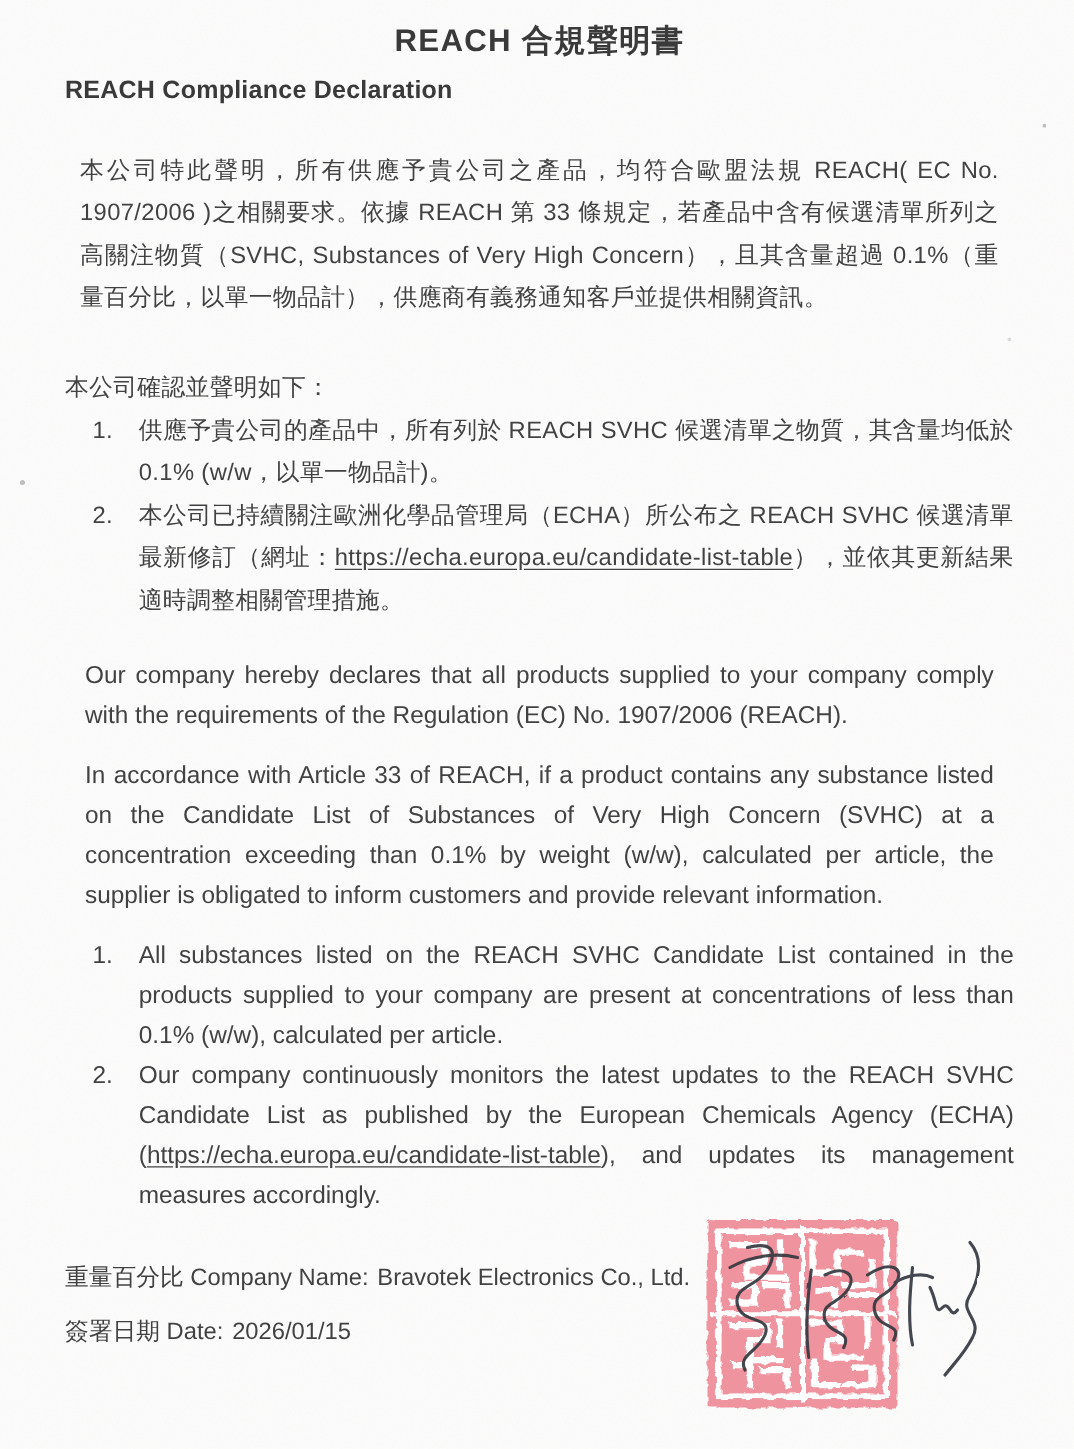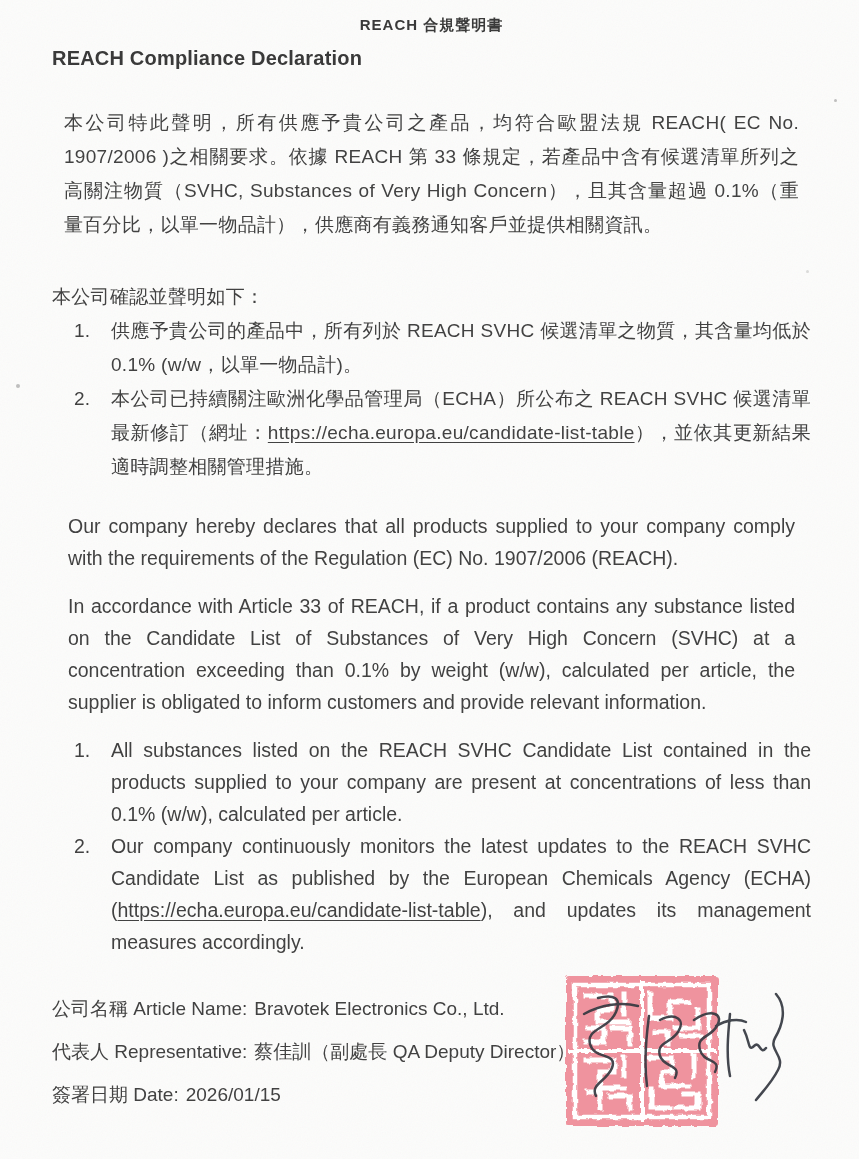--- a/index.html
+++ b/index.html
@@ -13,21 +13,21 @@
   .page {
     position: relative;
     width: 859px; height: 1159px;
     overflow: hidden;
     padding: 10px 48px 0 52px;
     background: #fcfcfb;
   }
   
   .title-zh {
     margin: 6px 0 0; text-align: center;
-    font-size: 15px; font-weight: bold; color: #373737;
+    font-size: 25px; font-weight: bold; color: #373737;
     letter-spacing: 1px;
   }
   .title-en {
     margin: 12px 0 0; text-align: left;
     font-size: 20px; font-weight: bold; color: #373737;
     letter-spacing: 0.2px;
   }
   
   .zh-body { font-size: 19px; line-height: 34px; letter-spacing: 0.3px; }
   .intro-zh { margin: 36px 12px 0; text-align: justify; }
@@ -101,24 +101,21 @@
       <span class="li-text">All substances listed on the REACH SVHC Candidate List contained in the products supplied to your company are present at concentrations of less than 0.1% (w/w), calculated per article.</span>
     </li>
     <li>
       <span class="num">2.</span>
       <span class="li-text"><span>Our company continuously monitors the latest updates to the REACH SVHC Candidate List as published by the European Chemicals Agency (ECHA) (</span><a class="doc-link">https://echa.europa.eu/candidate-list-table</a><span>), and updates its management measures accordingly.</span></span>
     </li>
   </ol>
 
   <div class="footer">
     <p>
-      <span class="lbl">公司名稱 Article Name:</span><span>Bravotek Electronics Co., Ltd.</span>
-    </p>
-    <p>
-      <span class="lbl">代表人 Representative:</span><span>蔡佳訓（副處長 QA Deputy Director）</span>
+      <span class="lbl">重量百分比 Company Name:</span><span>Bravotek Electronics Co., Ltd.</span>
     </p>
     <p>
       <span class="lbl">簽署日期 Date:</span><span>2026/01/15</span>
     </p>
   </div>
 
   <div class="stamp-wrap">
     <svg width="236" height="176" viewBox="0 0 236 176" xmlns="http://www.w3.org/2000/svg">
       <defs>
         <filter id="rough" x="-8%" y="-8%" width="116%" height="116%">

